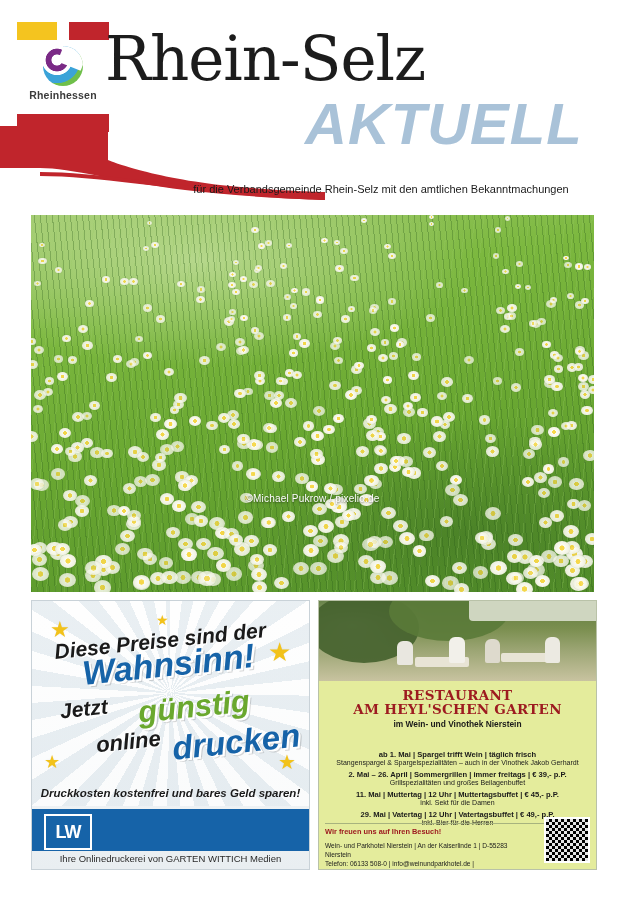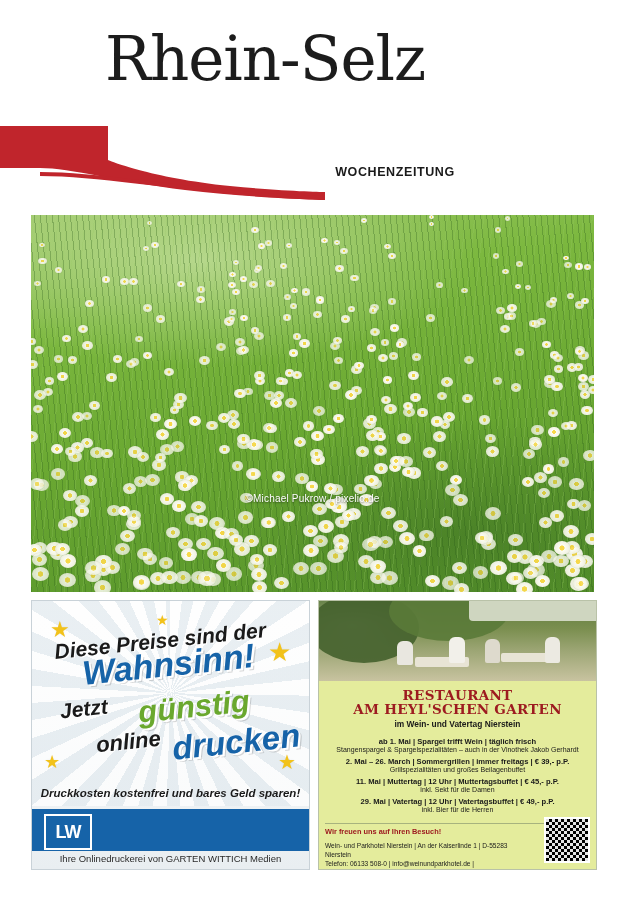--- a/index.html
+++ b/index.html
@@ -338,21 +338,21 @@
     position: absolute; left: 0; top: 118px; width: 277px;
     text-align: center;
     font-size: 8.4px; font-weight: bold; color: #1a1a1a;
   }
   .ad-r-sub2 {
     position: absolute; left: 0; top: 128px; width: 277px;
     text-align: center;
     font-size: 7.6px; color: #1a1a1a;
   }
   .ad-r-list {
-    position: absolute; left: 6px; top: 136px; width: 265px;
+    position: absolute; left: 6px; top: 149px; width: 265px;
   }
   .ad-row { margin-bottom: 4px; text-align: center; }
   .ad-row .rl {
     font-size: 7.6px; font-weight: bold; color: #1a1a1a; display: block;
   }
   .ad-row .rd {
     font-size: 7px; color: #1a1a1a; display: block;
   }
   .ad-r-welcome {
     position: absolute; left: 6px; top: 226px; width: 200px;
@@ -376,32 +376,45 @@
     background: #a7b37e;
   }
 </style>
 </head>
 <body>
 
 <div class="page">
 
   <div class="masthead">
 
+    <div class="logo-block">
+      <div class="logo-top-bars">
+        <div class="logo-bar-yellow"></div>
+        <div class="logo-bar-white"></div>
+        <div class="logo-bar-red"></div>
+      </div>
+      <div class="logo-body">
+        <div class="logo-swirl"></div>
+        <div class="logo-text">Rheinhessen</div>
+      </div>
+      <div class="logo-bottom"></div>
+    </div>
 
     <div class="title-rhein">Rhein-Selz</div>
+    <div class="title-aktuell">AKTUELL</div>
 
     <div class="masthead-red-swoosh">
       <svg width="325" height="78" viewBox="0 0 325 78">
         <path d="M0,0 L108,0 L108,34 C108,34 150,52 230,60 C280,65 325,66 325,66 L325,74 C325,74 250,72 185,64 C120,56 70,42 40,42 L0,42 Z" fill="#c0252c"></path>
         <path d="M40,46 C110,46 200,66 325,70 L325,74 C200,70 110,50 40,50 Z" fill="#c0252c"></path>
       </svg>
     </div>
 
 
-    <div class="wochenzeitung">WOCHENZEITUNG</div>
+    <div class="subtitle">für die Verbandsgemeinde Rhein-Selz mit den amtlichen Bekanntmachungen</div>
   </div>
 
   <div class="hero">
     <div class="hero-grass"></div>
     <div class="blades"></div>
     <div id="flower-field">
         <div class="flower" style="left: 516.814px; top: 260.938px; width: 14.5183px; height: 11.905px; opacity: 0.76;"></div>
         <div class="flower" style="left: 459.213px; top: 346.467px; width: 16.5624px; height: 13.5812px; opacity: 0.98;"></div>
         <div class="flower" style="left: 498.182px; top: 221.628px; width: 11.8514px; height: 9.71811px; opacity: 0.9;"></div>
         <div class="flower" style="left: 193.483px; top: 102.359px; width: 9.96937px; height: 8.17488px; opacity: 0.91;"></div>
@@ -855,29 +868,29 @@
       <div class="ph-table" style="left:96px; top:56px; width:54px; height:10px;"></div>
       <div class="ph-table" style="left:182px; top:52px; width:48px; height:9px;"></div>
       <div class="ph-person" style="left:78px; top:40px; width:16px; height:24px;"></div>
       <div class="ph-person" style="left:130px; top:36px; width:16px; height:26px; background:#f2f0ea;"></div>
       <div class="ph-person" style="left:166px; top:38px; width:15px; height:24px; background:#dedacd;"></div>
       <div class="ph-person" style="left:226px; top:36px; width:15px; height:26px; background:#eceae2;"></div>
     </div>
 
     <div class="ad-r-title">RESTAURANT</div>
     <div class="ad-r-title2">AM HEYL'SCHEN GARTEN</div>
-    <div class="ad-r-sub">im Wein- und Vatertag Nierstein</div>
+    <div class="ad-r-sub">im Wein- und Vinothek Nierstein</div>
 
     <div class="ad-r-list">
       <div class="ad-row">
         <span class="rl">ab 1. Mai | Spargel trifft Wein | täglich frisch</span>
         <span class="rd">Stangenspargel &amp; Spargelspezialitäten – auch in der Vinothek Jakob Gerhardt</span>
       </div>
       <div class="ad-row">
-        <span class="rl">2. Mai – 26. March | Sommergrillen | immer freitags | € 39,- p.P.</span>
+        <span class="rl">2. Mai – 26. April | Sommergrillen | immer freitags | € 39,- p.P.</span>
         <span class="rd">Grillspezialitäten und großes Beilagenbuffet</span>
       </div>
       <div class="ad-row">
         <span class="rl">11. Mai | Muttertag | 12 Uhr | Muttertagsbuffet | € 45,- p.P.</span>
         <span class="rd">inkl. Sekt für die Damen</span>
       </div>
       <div class="ad-row">
         <span class="rl">29. Mai | Vatertag | 12 Uhr | Vatertagsbuffet | € 49,- p.P.</span>
         <span class="rd">inkl. Bier für die Herren</span>
       </div>

